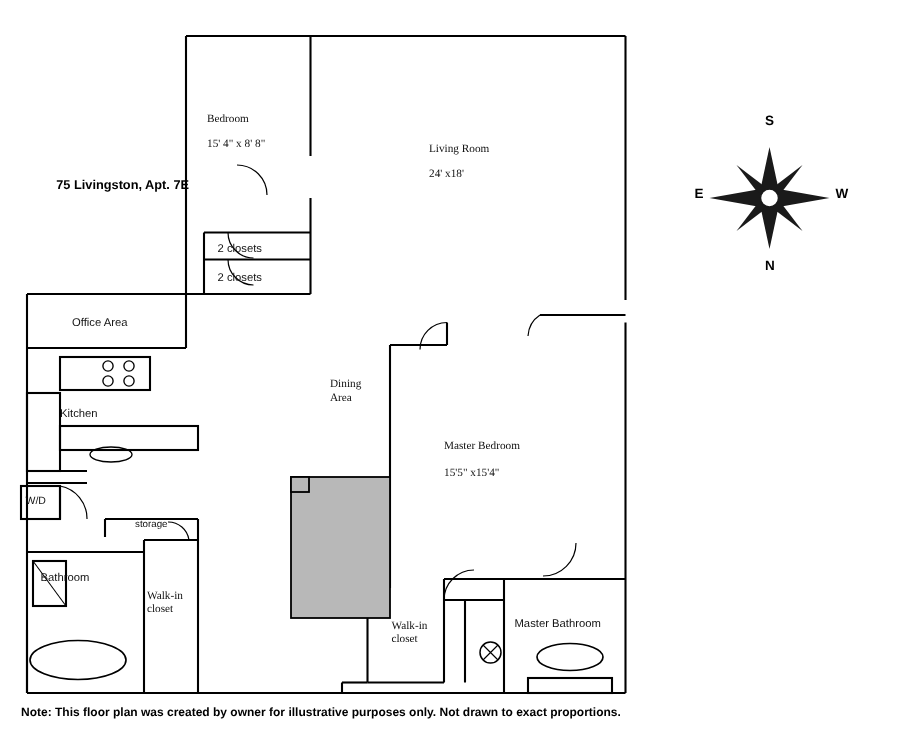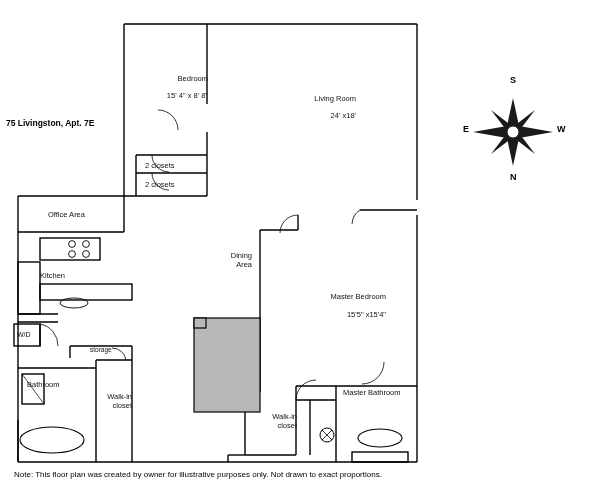--- a/index.html
+++ b/index.html
@@ -17,27 +17,27 @@
     background: #ffffff;
     overflow: hidden;
   }
   .lbl {
     position: absolute;
     font-size: 7.5px;
     color: #111;
     line-height: 1.25;
     white-space: nowrap;
   }
-  .lbl.center { text-align: right; }
+  .lbl.center { text-align: left; font-family: Liberation Serif, serif; }
   .title {
     position: absolute;
     font-size: 8.5px;
     font-weight: bold;
     color: #000;
-    text-align: left;
+    text-align: right;
     line-height: 1.35;
     white-space: nowrap;
   }
   .note {
     position: absolute;
     font-size: 8px;
     color: #000;
   }
   .compass-letter {
     position: absolute;
@@ -178,21 +178,21 @@
   </div>
 
   <div class="lbl" style="left:48px; top:210px;">
     <span>Office Area</span>
   </div>
 
   <div class="lbl" style="left:40px; top:271px;">
     <span>Kitchen</span>
   </div>
 
-  <div class="lbl center" style="left:208px; top:251px; width:44px;">
+  <div class="lbl center" style="left:220px; top:251px; width:44px;">
     <div>Dining</div>
     <div>Area</div>
   </div>
 
   <div class="lbl center" style="left:296px; top:292px; width:90px;">
     <div>Master Bedroom</div>
     <div style="margin-top:9px;">15'5" x15'4"</div>
   </div>
 
   <div class="lbl" style="left:27px; top:380px;">
@@ -202,21 +202,21 @@
   <div class="lbl center" style="left:98px; top:392px; width:34px;">
     <div>Walk-in</div>
     <div>closet</div>
   </div>
 
   <div class="lbl center" style="left:261px; top:412px; width:36px;">
     <div>Walk-in</div>
     <div>closet</div>
   </div>
 
-  <div class="lbl" style="left:343px; top:388px;">
+  <div class="lbl" style="left:343px; top:411px;">
     <span>Master Bathroom</span>
   </div>
 
   <div class="lbl" style="left:145px; top:161px;">
     <span>2 closets</span>
   </div>
   <div class="lbl" style="left:145px; top:180px;">
     <span>2 closets</span>
   </div>
 
@@ -233,15 +233,15 @@
   <div class="compass-letter" style="left:510px; top:172px;">
     <span>N</span>
   </div>
   <div class="compass-letter" style="left:463px; top:124px;">
     <span>E</span>
   </div>
   <div class="compass-letter" style="left:557px; top:124px;">
     <span>W</span>
   </div>
 
-  <div class="note" style="left:14px; top:470px;">Note: This floor plan was created by owner for illustrative purposes only.  Not drawn to exact proportions.</div>
+  <div class="note" style="left:14px; top:470px;font-weight:bold;">Note: This floor plan was created by owner for illustrative purposes only.  Not drawn to exact proportions.</div>
 
 </div>
 
 </body></html>

